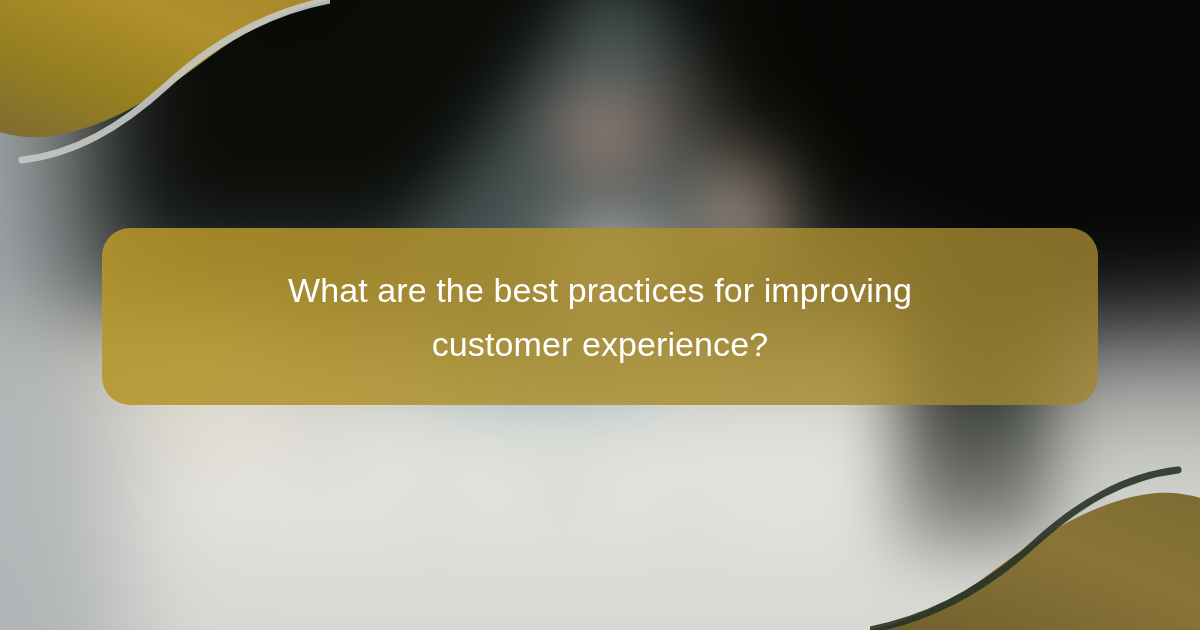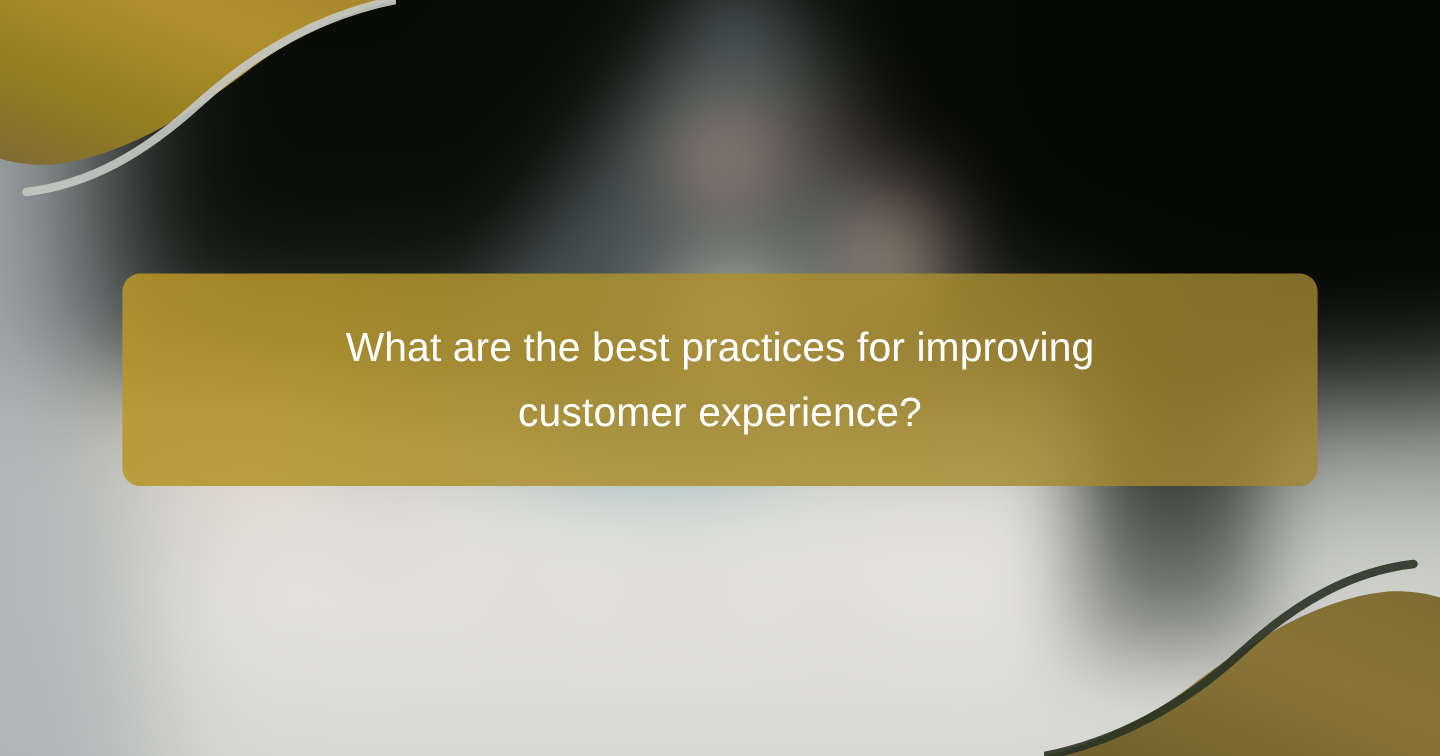--- a/index.html
+++ b/index.html
@@ -170,21 +170,21 @@
   #corner-tl { left: 0; top: 0; }
   #corner-br { right: 0; bottom: 0; }
 
   
   #question-plate {
     position: absolute;
     left: 102px;
     top: 228px;
     width: 996px;
     height: 177px;
-    border-radius: 15px;
+    border-radius: 28px;
     background: linear-gradient(100deg,
         rgba(183,150,40,0.88) 0%,
         rgba(178,147,44,0.86) 24%,
         rgba(172,142,46,0.84) 52%,
         rgba(166,138,48,0.82) 78%,
         rgba(160,133,50,0.80) 100%);
     display: flex;
     align-items: center;
     justify-content: center;
     box-sizing: border-box;

